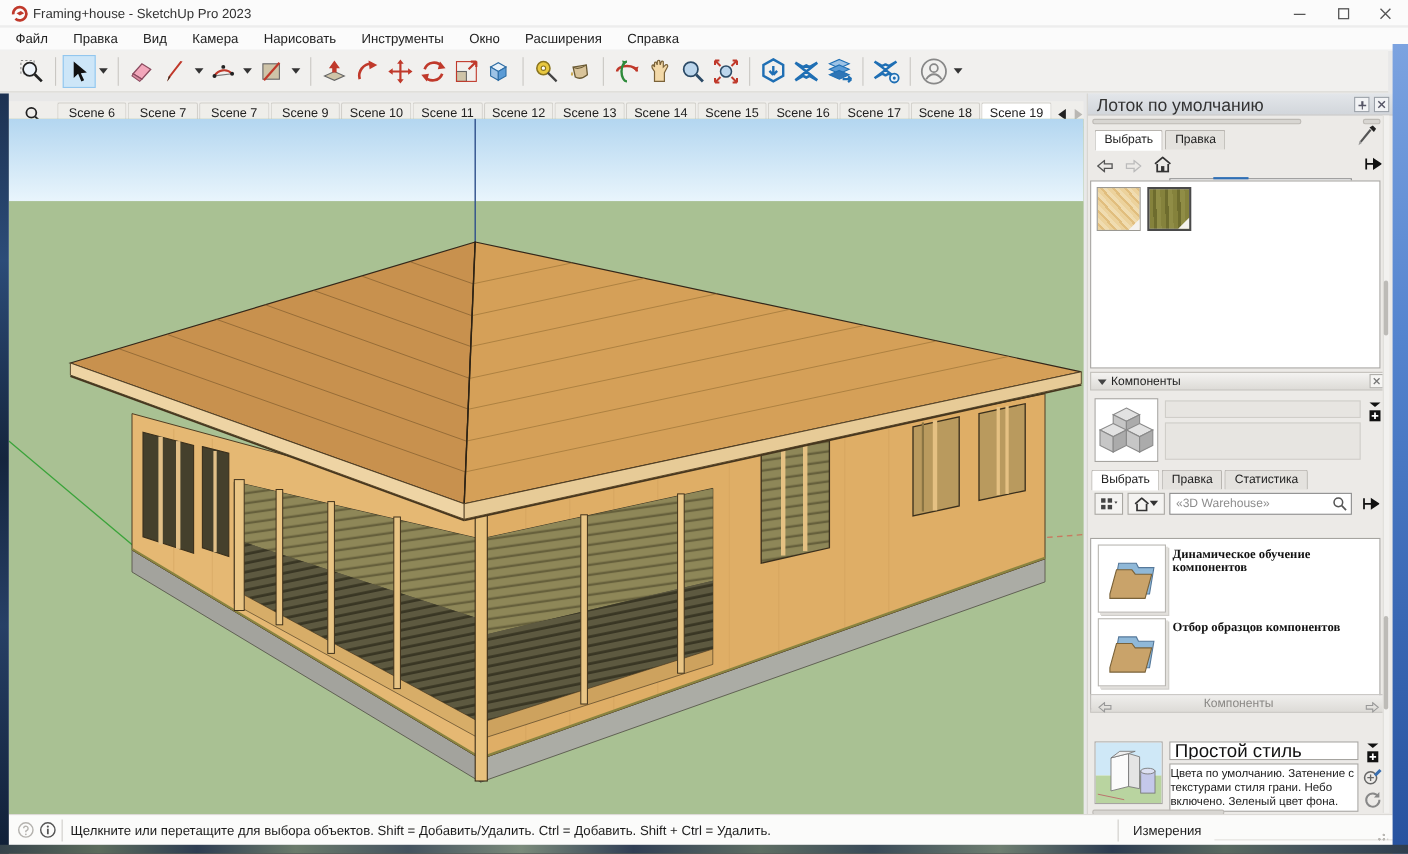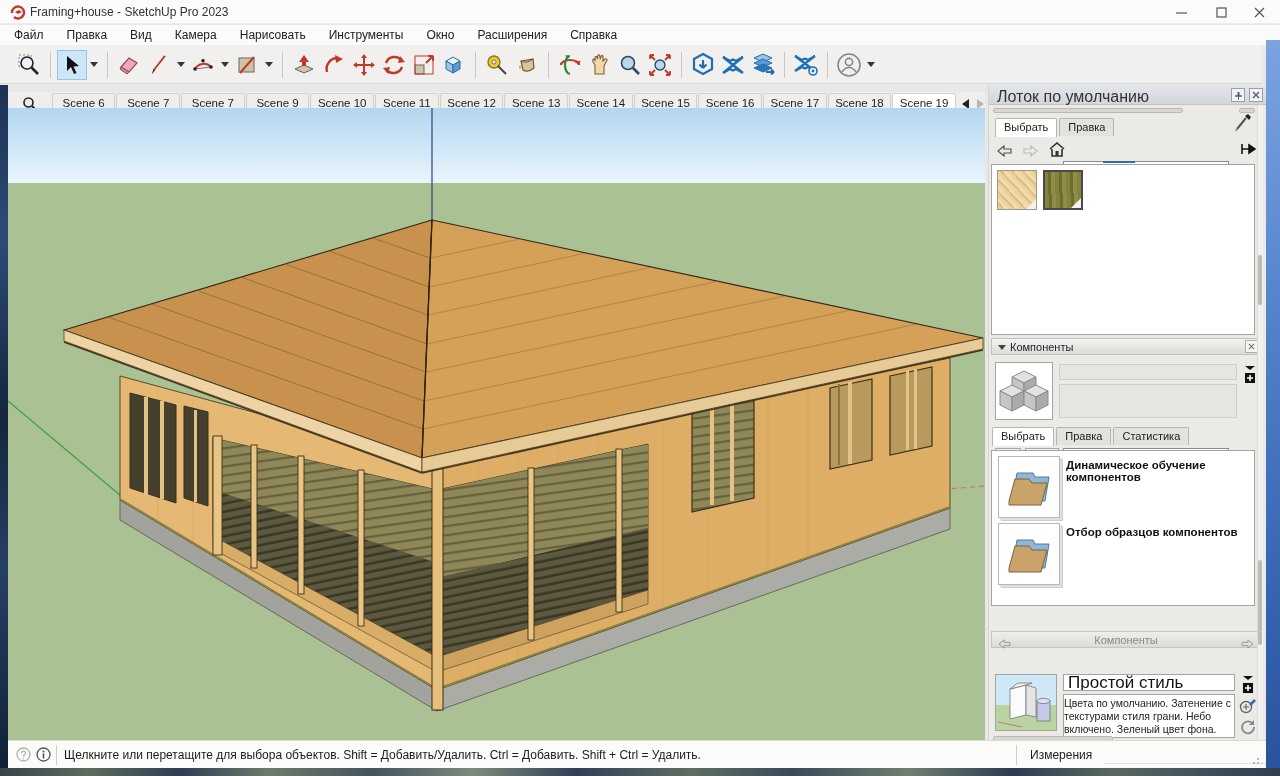--- a/index.html
+++ b/index.html
@@ -609,21 +609,21 @@
           <line x1="10" y1="10" x2="14.5" y2="14.5" stroke="#555" stroke-width="1.8"></line>
         </svg>
       </span>
       <span class="navbtn abs" style="left:240px; top:0;">
         <svg width="16" height="14" viewBox="0 0 16 14">
           <path d="M2,7 L9,7 M9,3 L15,7 L9,11 Z" stroke="#111" fill="#111" stroke-width="1.6"></path>
           <line x1="2" y1="2" x2="2" y2="12" stroke="#111" stroke-width="1.6"></line>
         </svg>
       </span>
     </div>
-    <div class="whitebox" style="left:2px; top:365px; width:264px; height:156px;">
+    <div class="whitebox" style="left:2px; top:404px; width:264px; height:156px;font-family:Liberation Serif, serif;">
       <div class="foldercard" style="left:6px; top:5px;">
         <svg width="60" height="60" viewBox="0 0 60 60">
           <path d="M14,38 L18,16 L34,16 L36,20 L50,20 L46,44 L12,44 Z" fill="#8fb8d8" stroke="#55789a"></path>
           <path d="M10,44 L16,22 L30,22 L33,26 L48,26 L42,48 L10,48 Z" fill="#c9a36a" stroke="#7a6238"></path>
         </svg>
       </div>
       <div class="complist-item-label abs" style="left:74px; top:8px; width:186px;">Динамическое обучение компонентов</div>
       <div class="foldercard" style="left:6px; top:72px;">
         <svg width="60" height="60" viewBox="0 0 60 60">
           <path d="M14,38 L18,16 L34,16 L36,20 L50,20 L46,44 L12,44 Z" fill="#8fb8d8" stroke="#55789a"></path>

